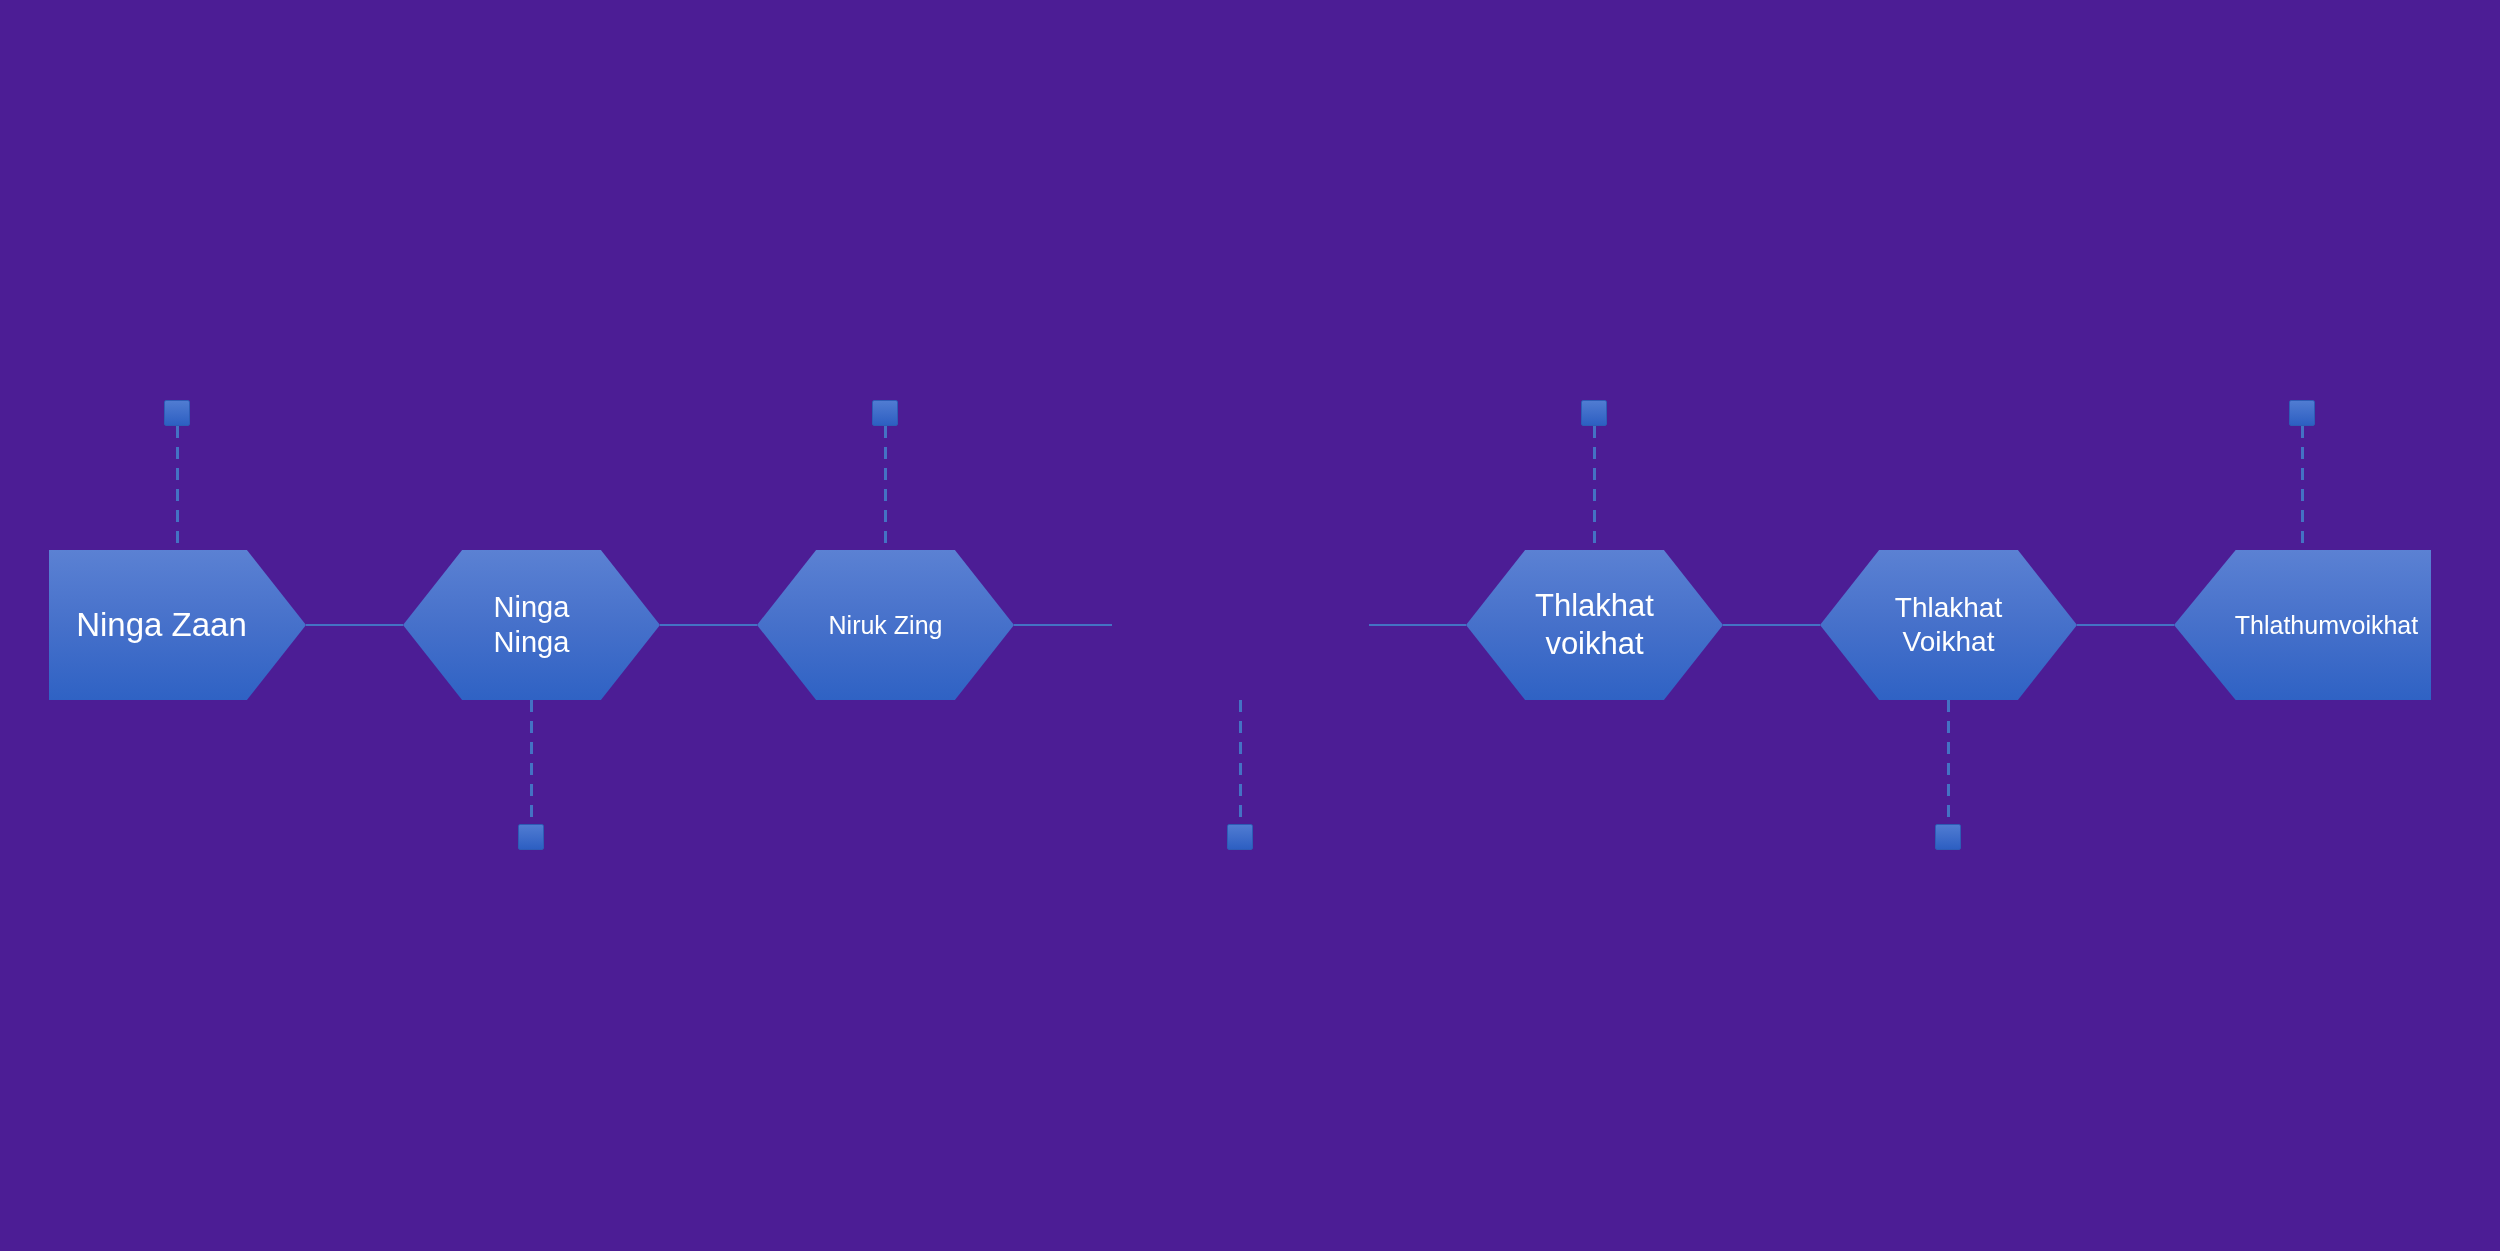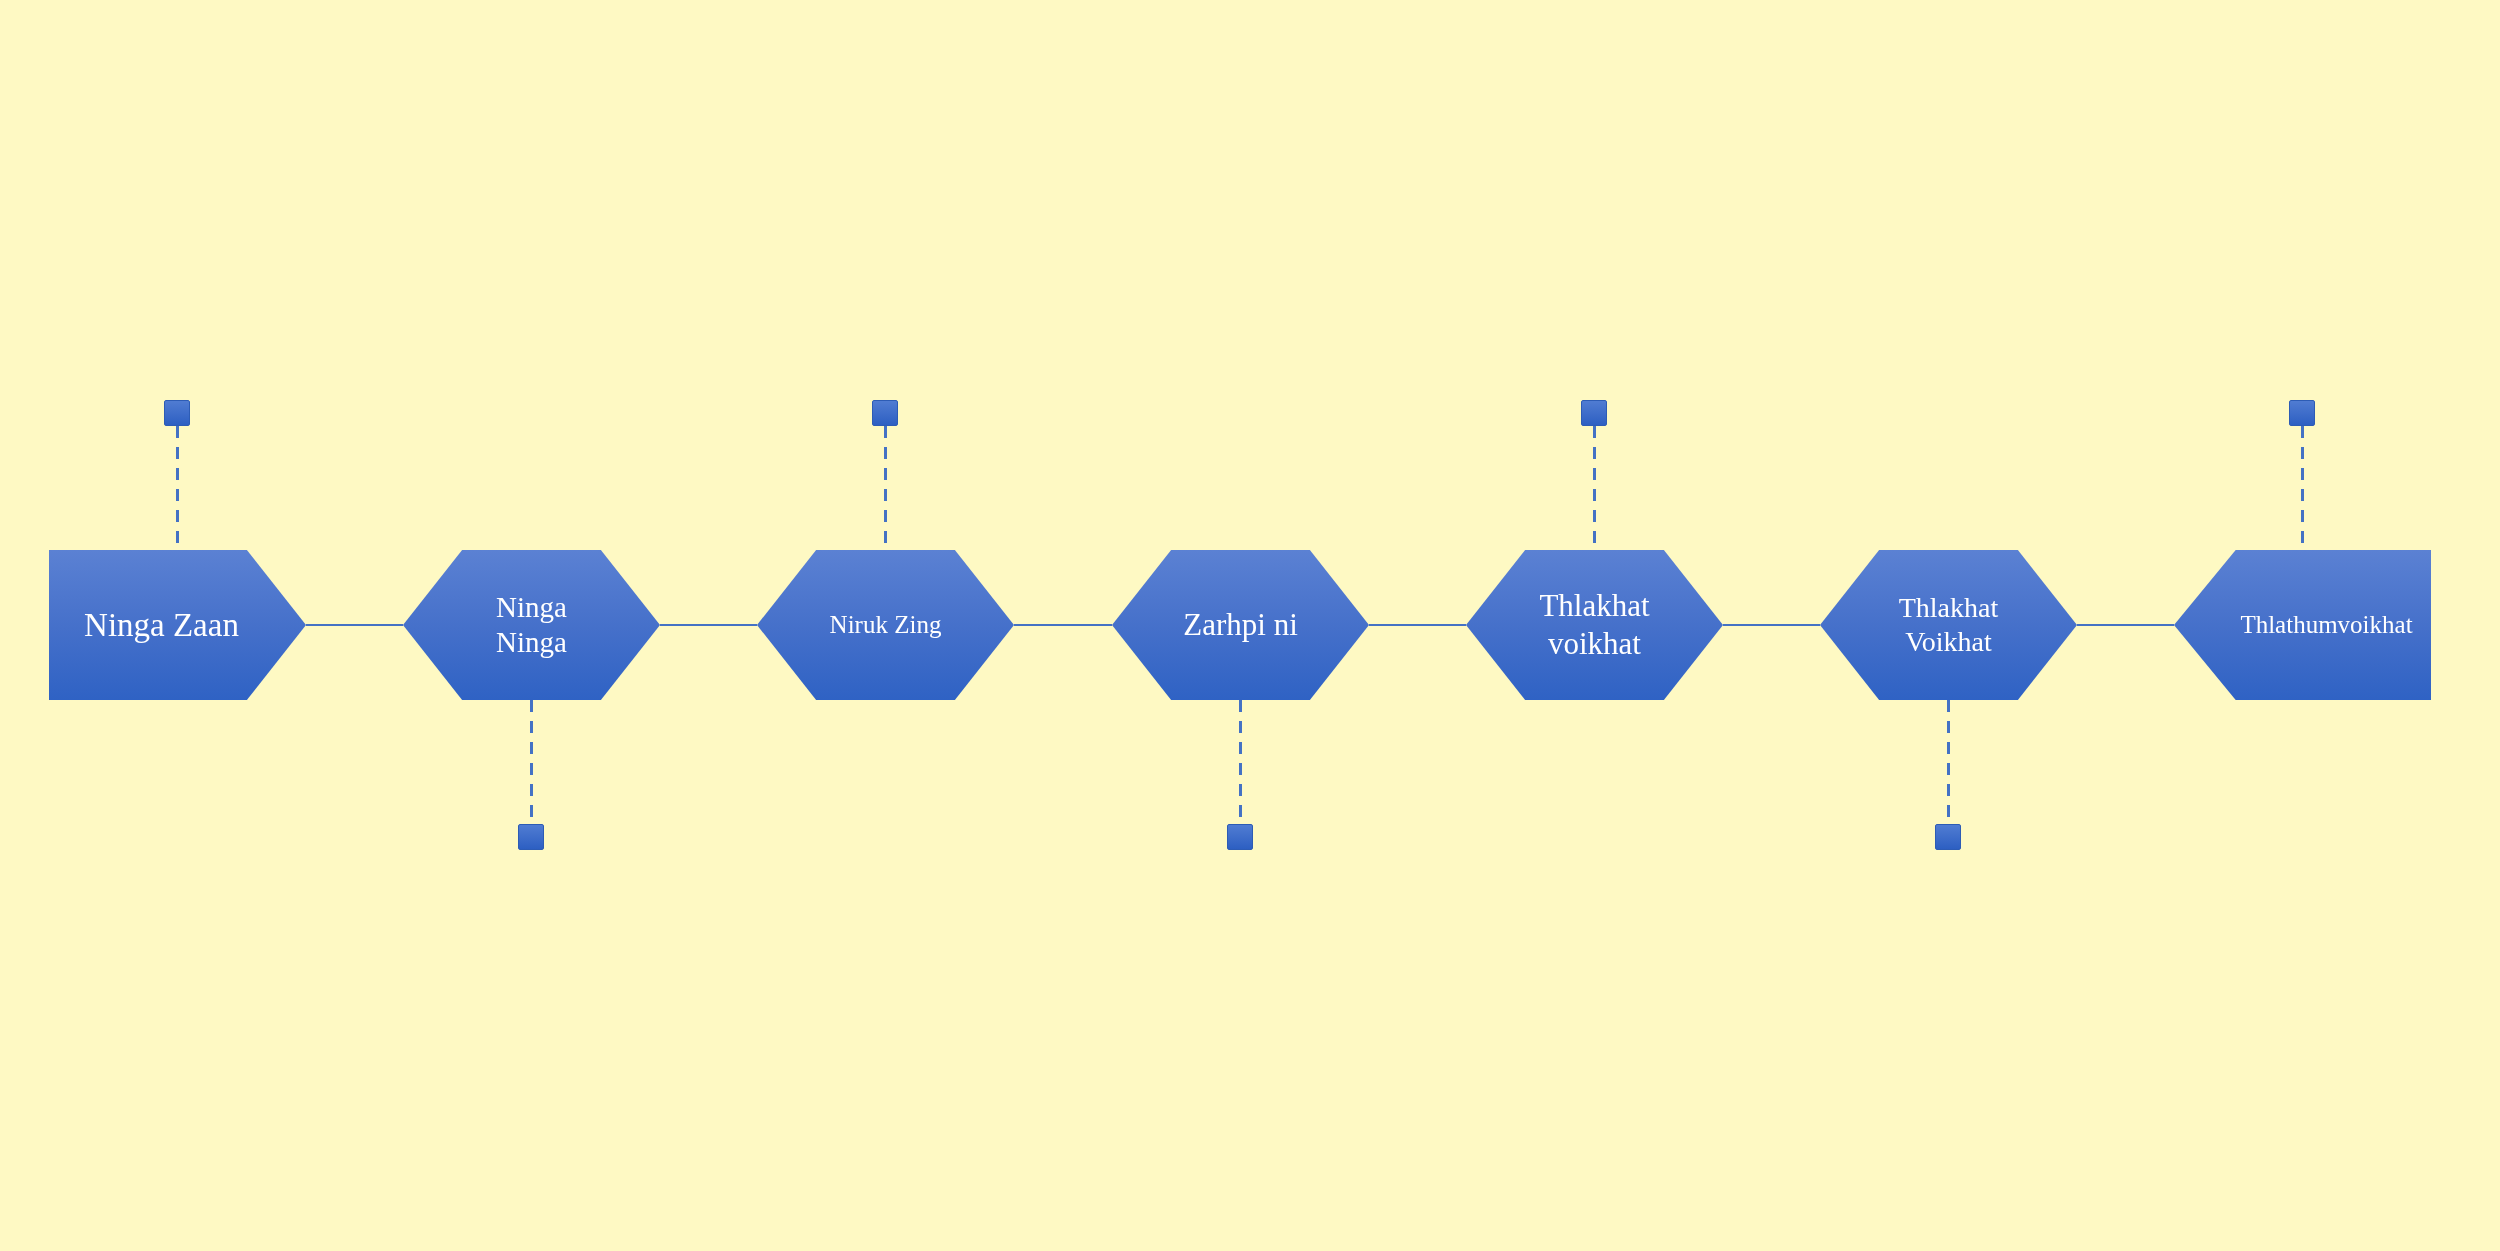--- a/index.html
+++ b/index.html
@@ -1,22 +1,22 @@
 <!DOCTYPE html>
 <html><head>
 <meta charset="utf-8">
 <style>
   html, body { margin: 0; padding: 0; background: #000; }
   .slide {
     position: relative;
     width: 2500px;
     height: 1251px;
-    background: #fef9c3;
+    background: #4c1d95;
     overflow: hidden;
-    font-family: Liberation Serif, serif;
+    font-family: Liberation Sans, sans-serif;
   }
   .shape {
     position: absolute;
     top: 550px;
     width: 257px;
     height: 150px;
     box-sizing: border-box;
     background: linear-gradient(180deg, #5b81d3 0%, #4570ca 52%, #2f62c4 100%);
     color: #ffffff;
     display: flex;
@@ -105,24 +105,20 @@
   <div class="shape hex" style="left:403px; font-size:29px;">
     <div class="line">Ninga</div>
     <div class="line">Ninga</div>
   </div>
 
   <div class="shape hex" style="left:757px; font-size:25px;">
     <div class="line">Niruk Zing</div>
     <div class="line"></div>
   </div>
 
-  <div class="shape hex" style="left:1112px; font-size:31px;">
-    <div class="line">Zarhpi ni</div>
-    <div class="line"></div>
-  </div>
 
   <div class="shape hex" style="left:1466px; font-size:31px;">
     <div class="line">Thlakhat</div>
     <div class="line">voikhat</div>
   </div>
 
   <div class="shape hex" style="left:1820px; font-size:28px;">
     <div class="line">Thlakhat</div>
     <div class="line">Voikhat</div>
   </div>

